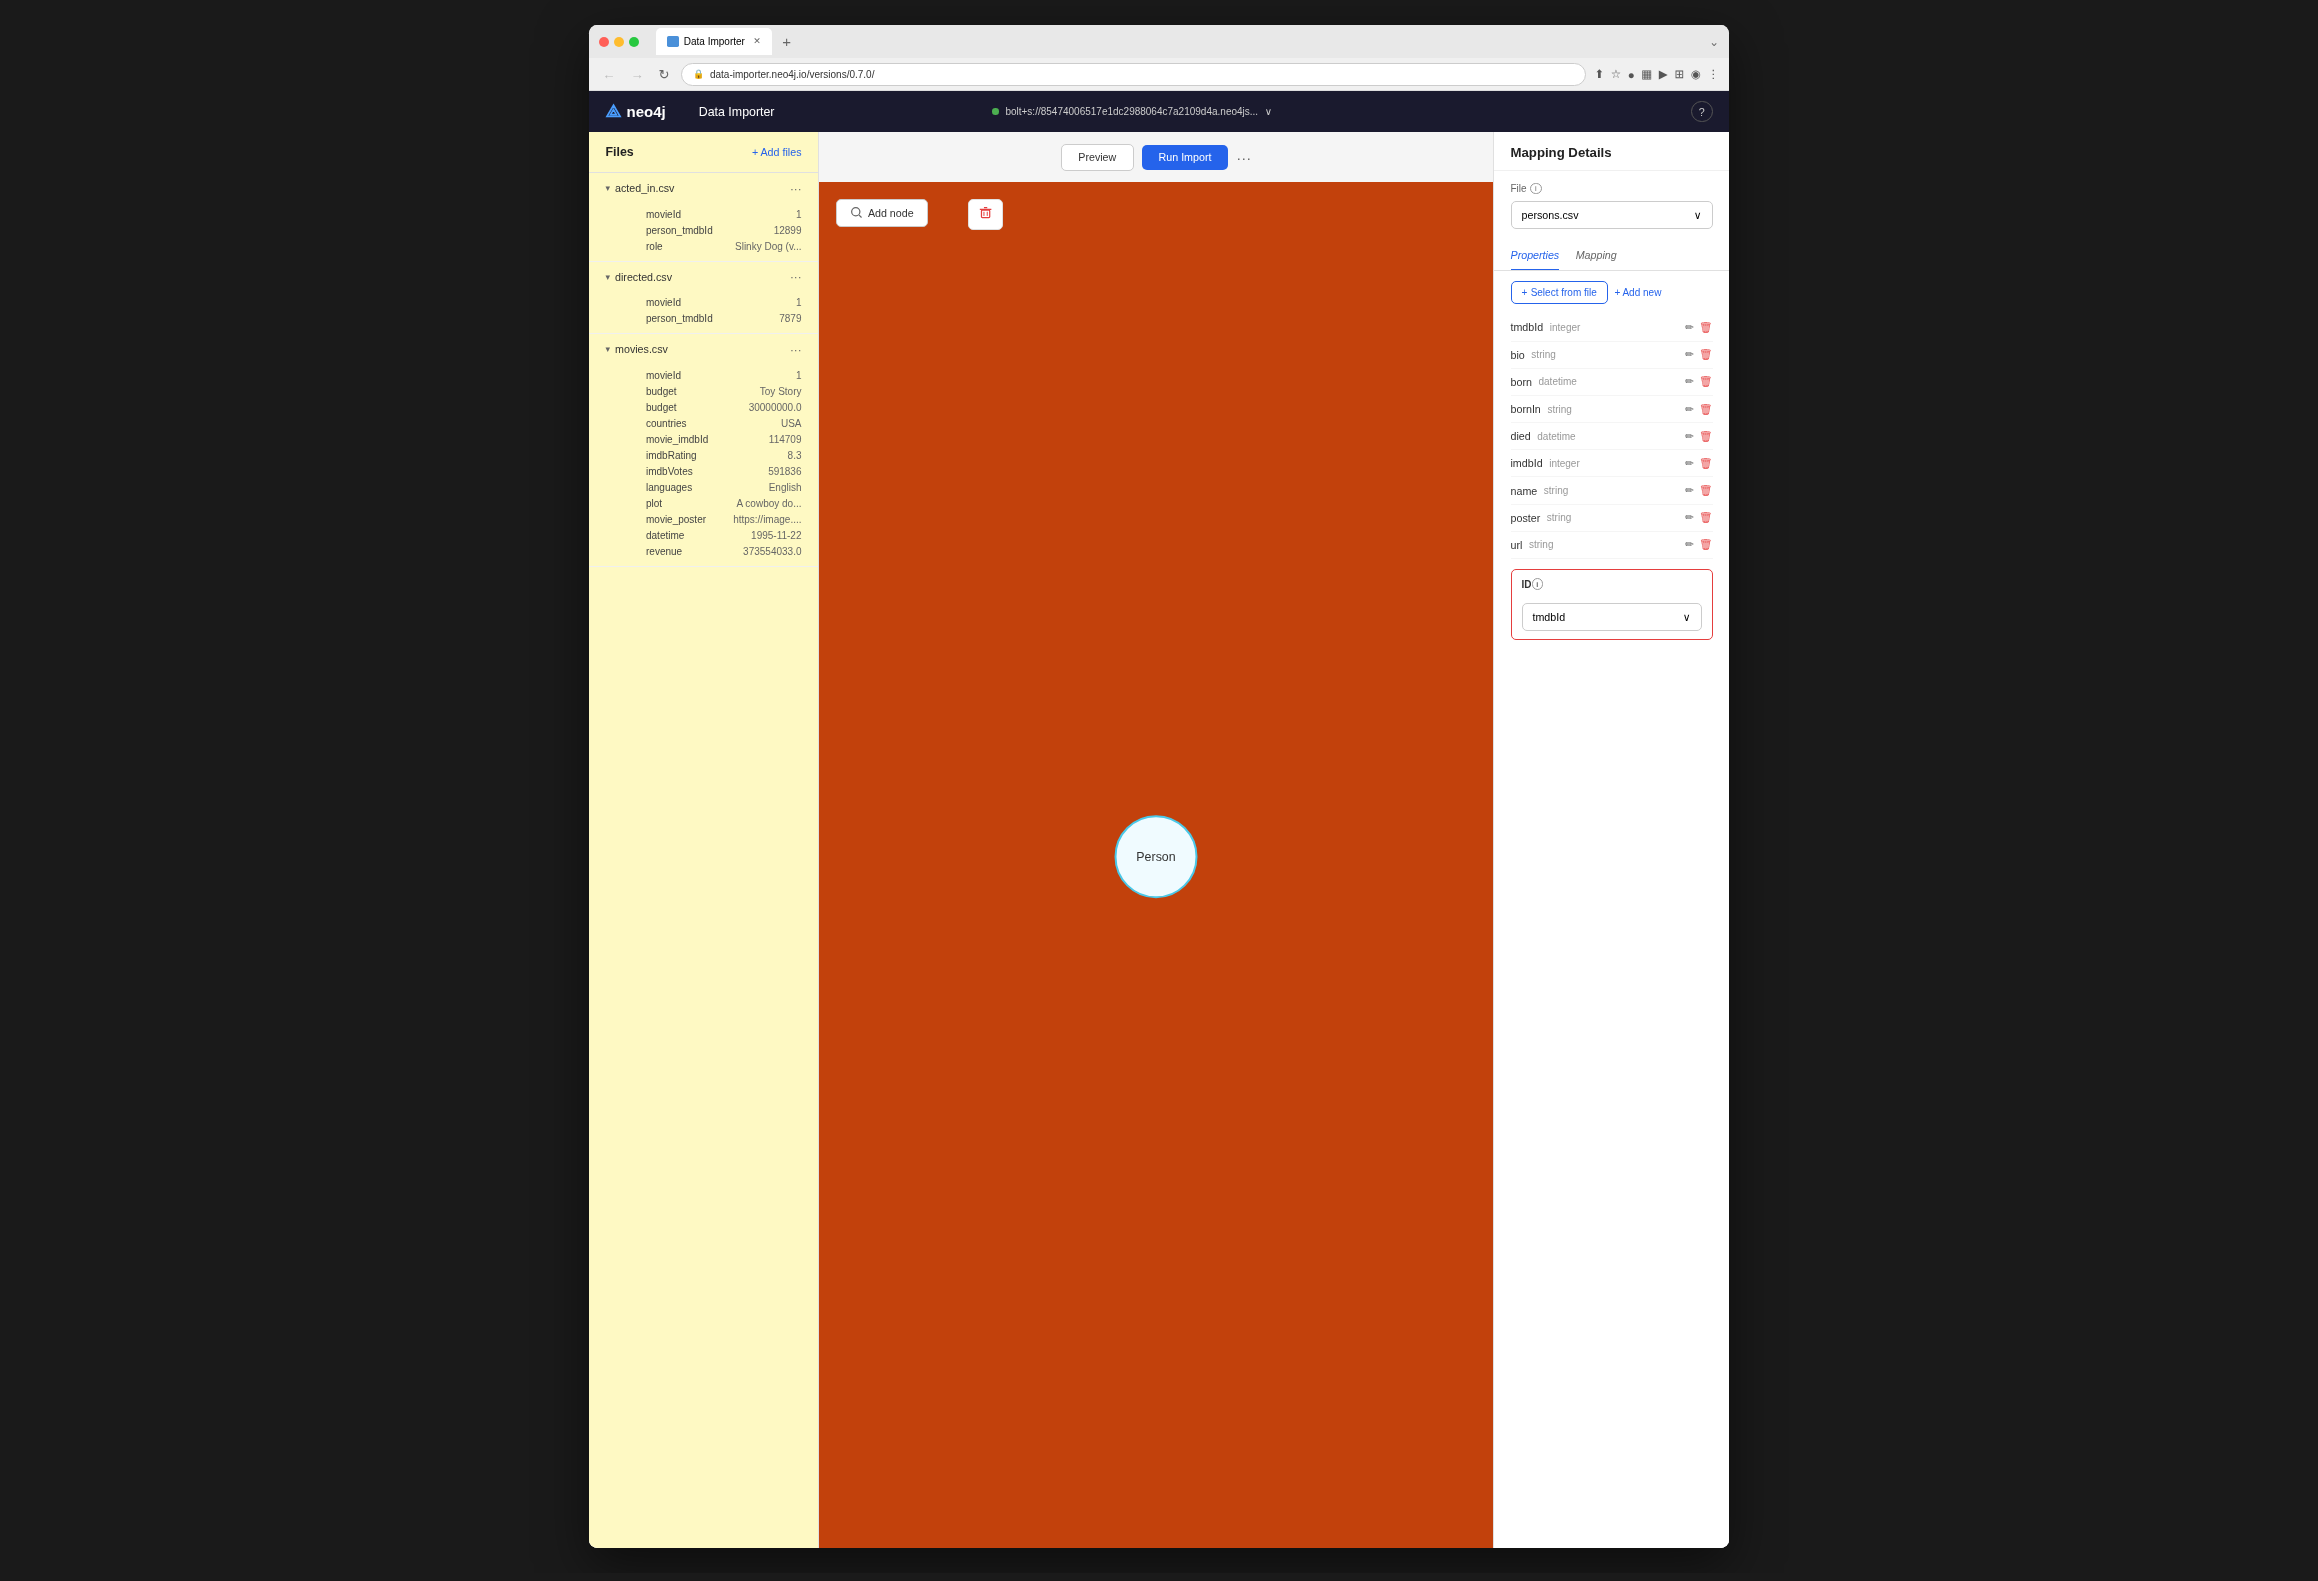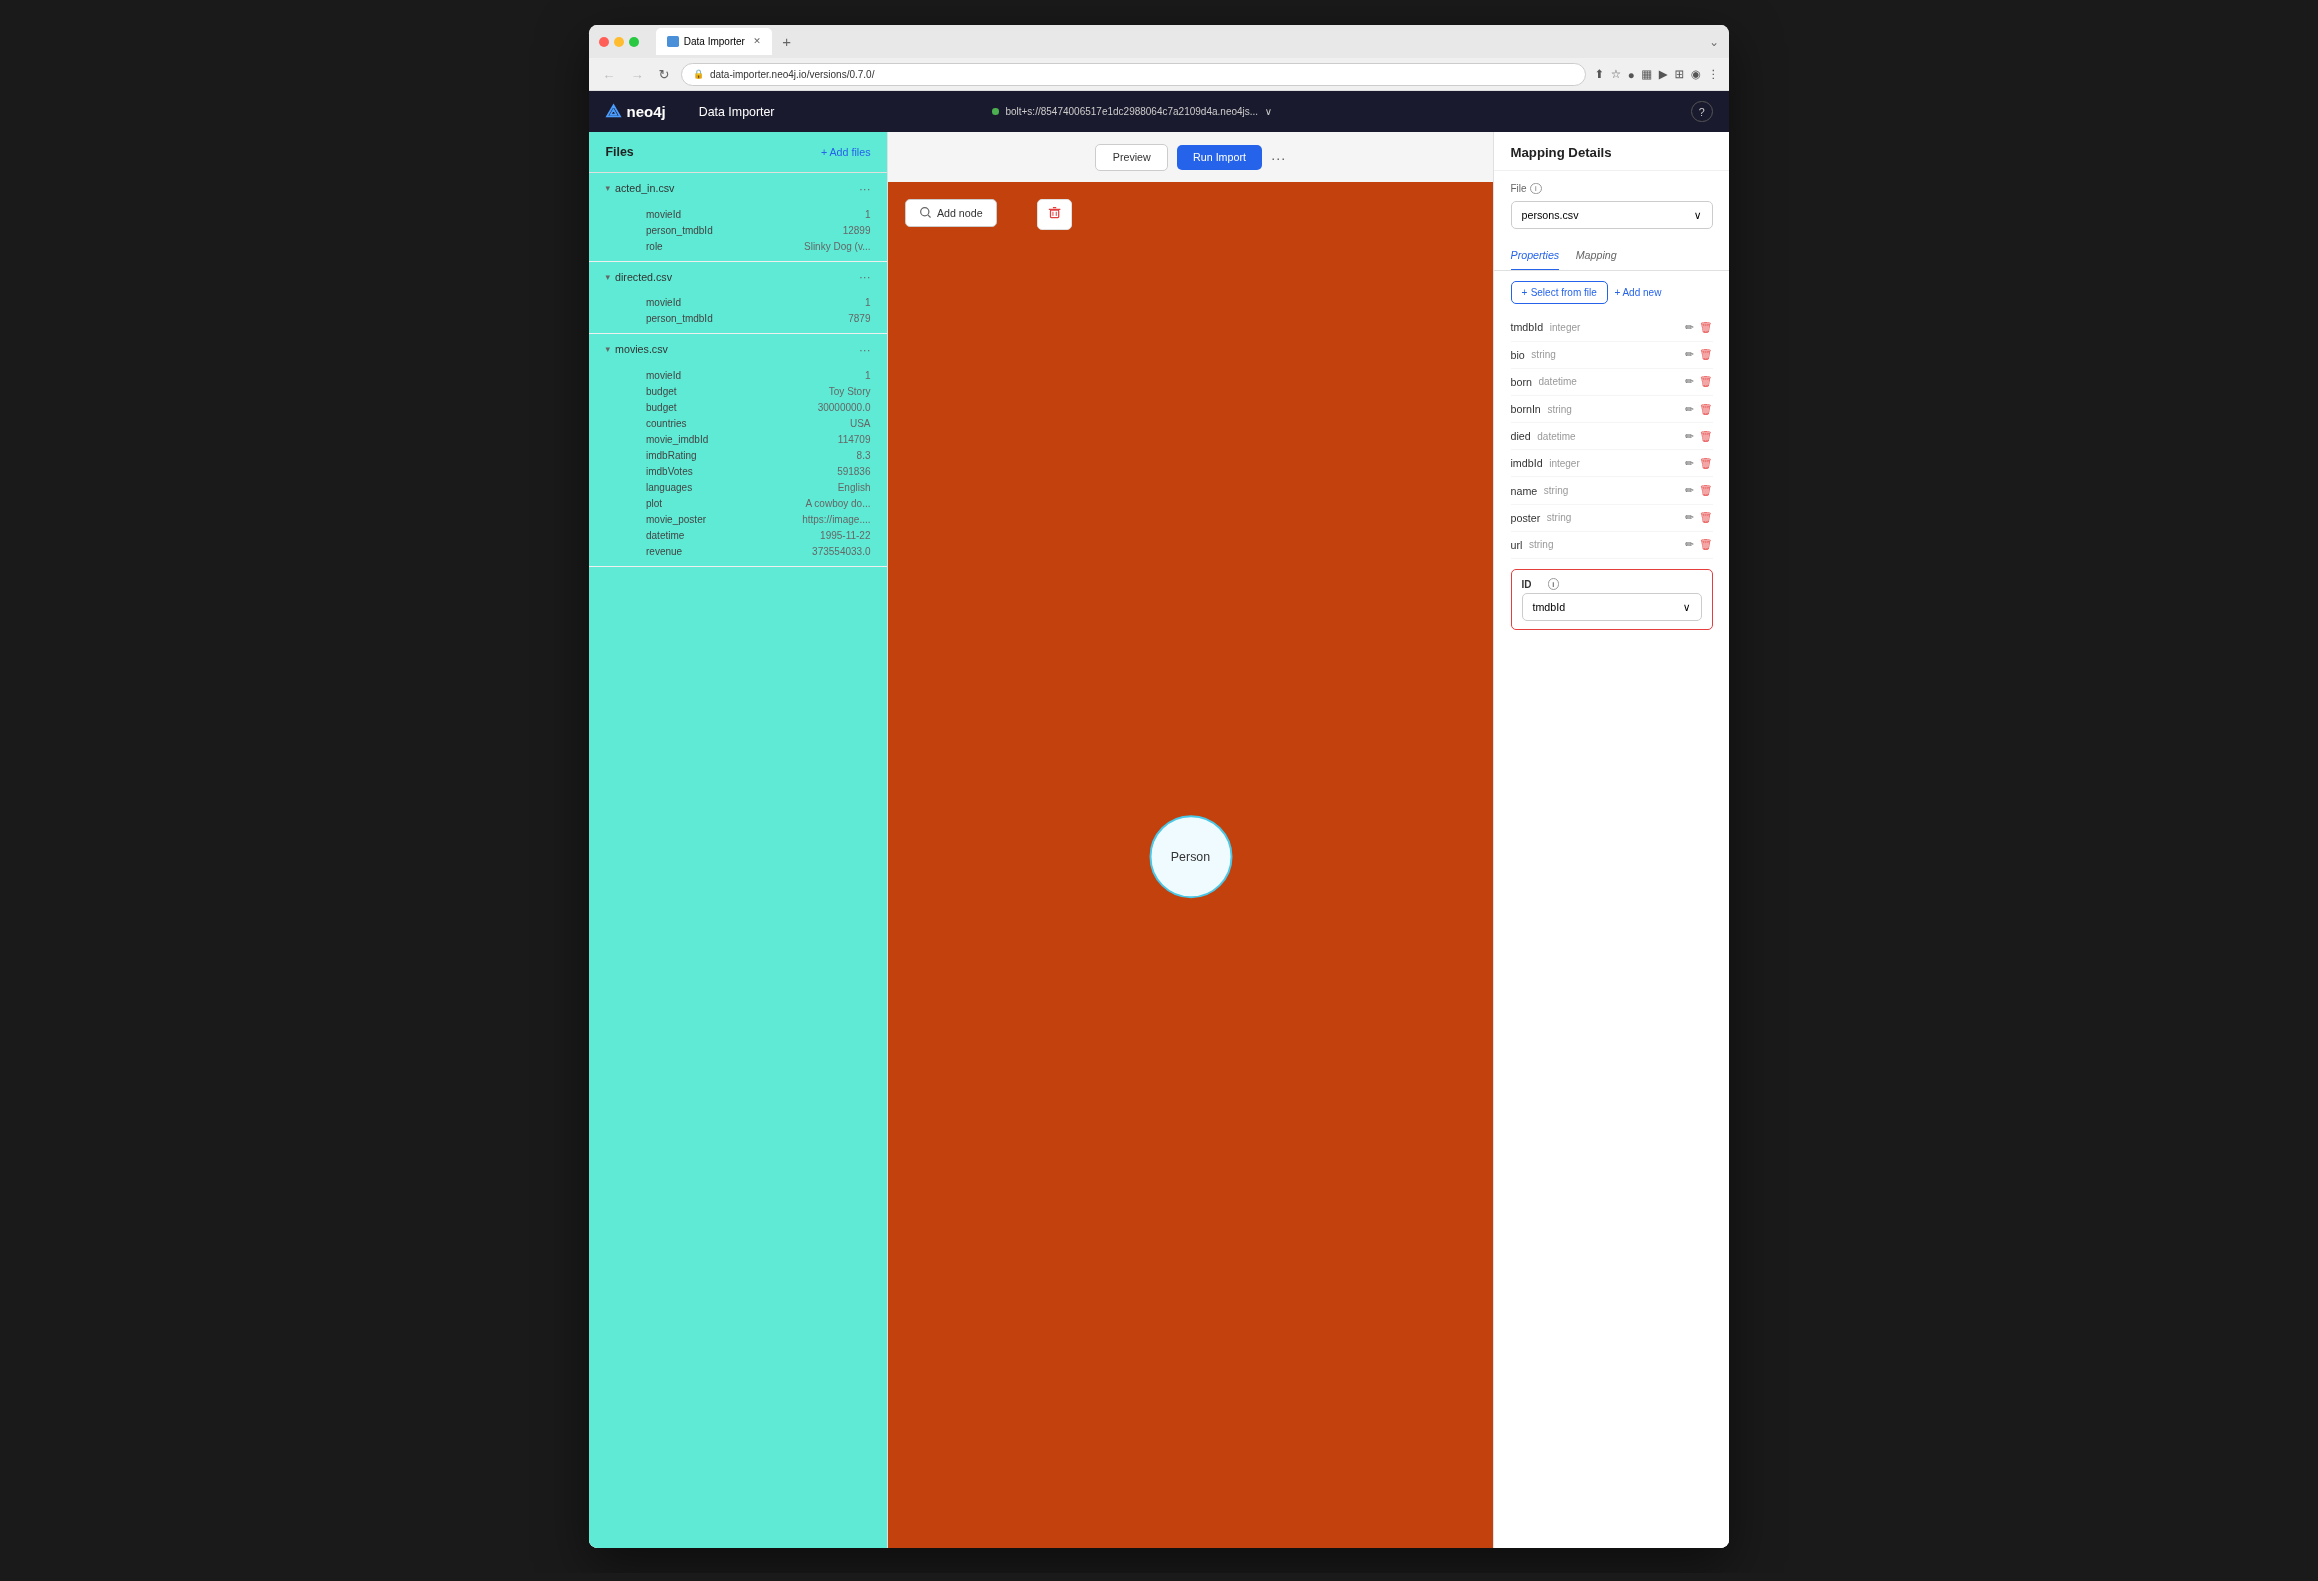--- a/index.html
+++ b/index.html
@@ -125,22 +125,22 @@
     
     .main-layout {
       display: flex;
       height: calc(100vh - 165px);
       min-height: 578px;
       background: #f5f5f5;
     }
 
     
     .sidebar {
-      width: 299px;
-      background: #5eead4;
+      width: 230px;
+      background: #fef9c3;
       border-right: 0.8px solid #e0e0e0;
       overflow-y: auto;
       flex-shrink: 0;
     }
     .sidebar-header {
       display: flex;
       align-items: center;
       justify-content: space-between;
       padding: 13.2px 16.5px;
       border-bottom: 0.8px solid #e0e0e0;
@@ -378,24 +378,24 @@
     .id-section {
       margin: 10px 16.5px;
       border: 1.7px solid #e53e3e;
       border-radius: 5px;
       padding: 8.3px 10px;
     }
     .id-label {
       font-size: 10px;
       color: #333;
       font-weight: 600;
-      margin-bottom: 3px;
-      display: flex;
-      align-items: center;
-      gap: 16px;
+      margin-bottom: 13px;
+      display: flex;
+      align-items: center;
+      gap: 0;
     }
     .id-dropdown {
       width: 100%;
       border: 0.8px solid #ccc;
       border-radius: 5px;
       padding: 6.6px 10px;
       font-size: 10.7px;
       display: flex;
       align-items: center;
       justify-content: space-between;

